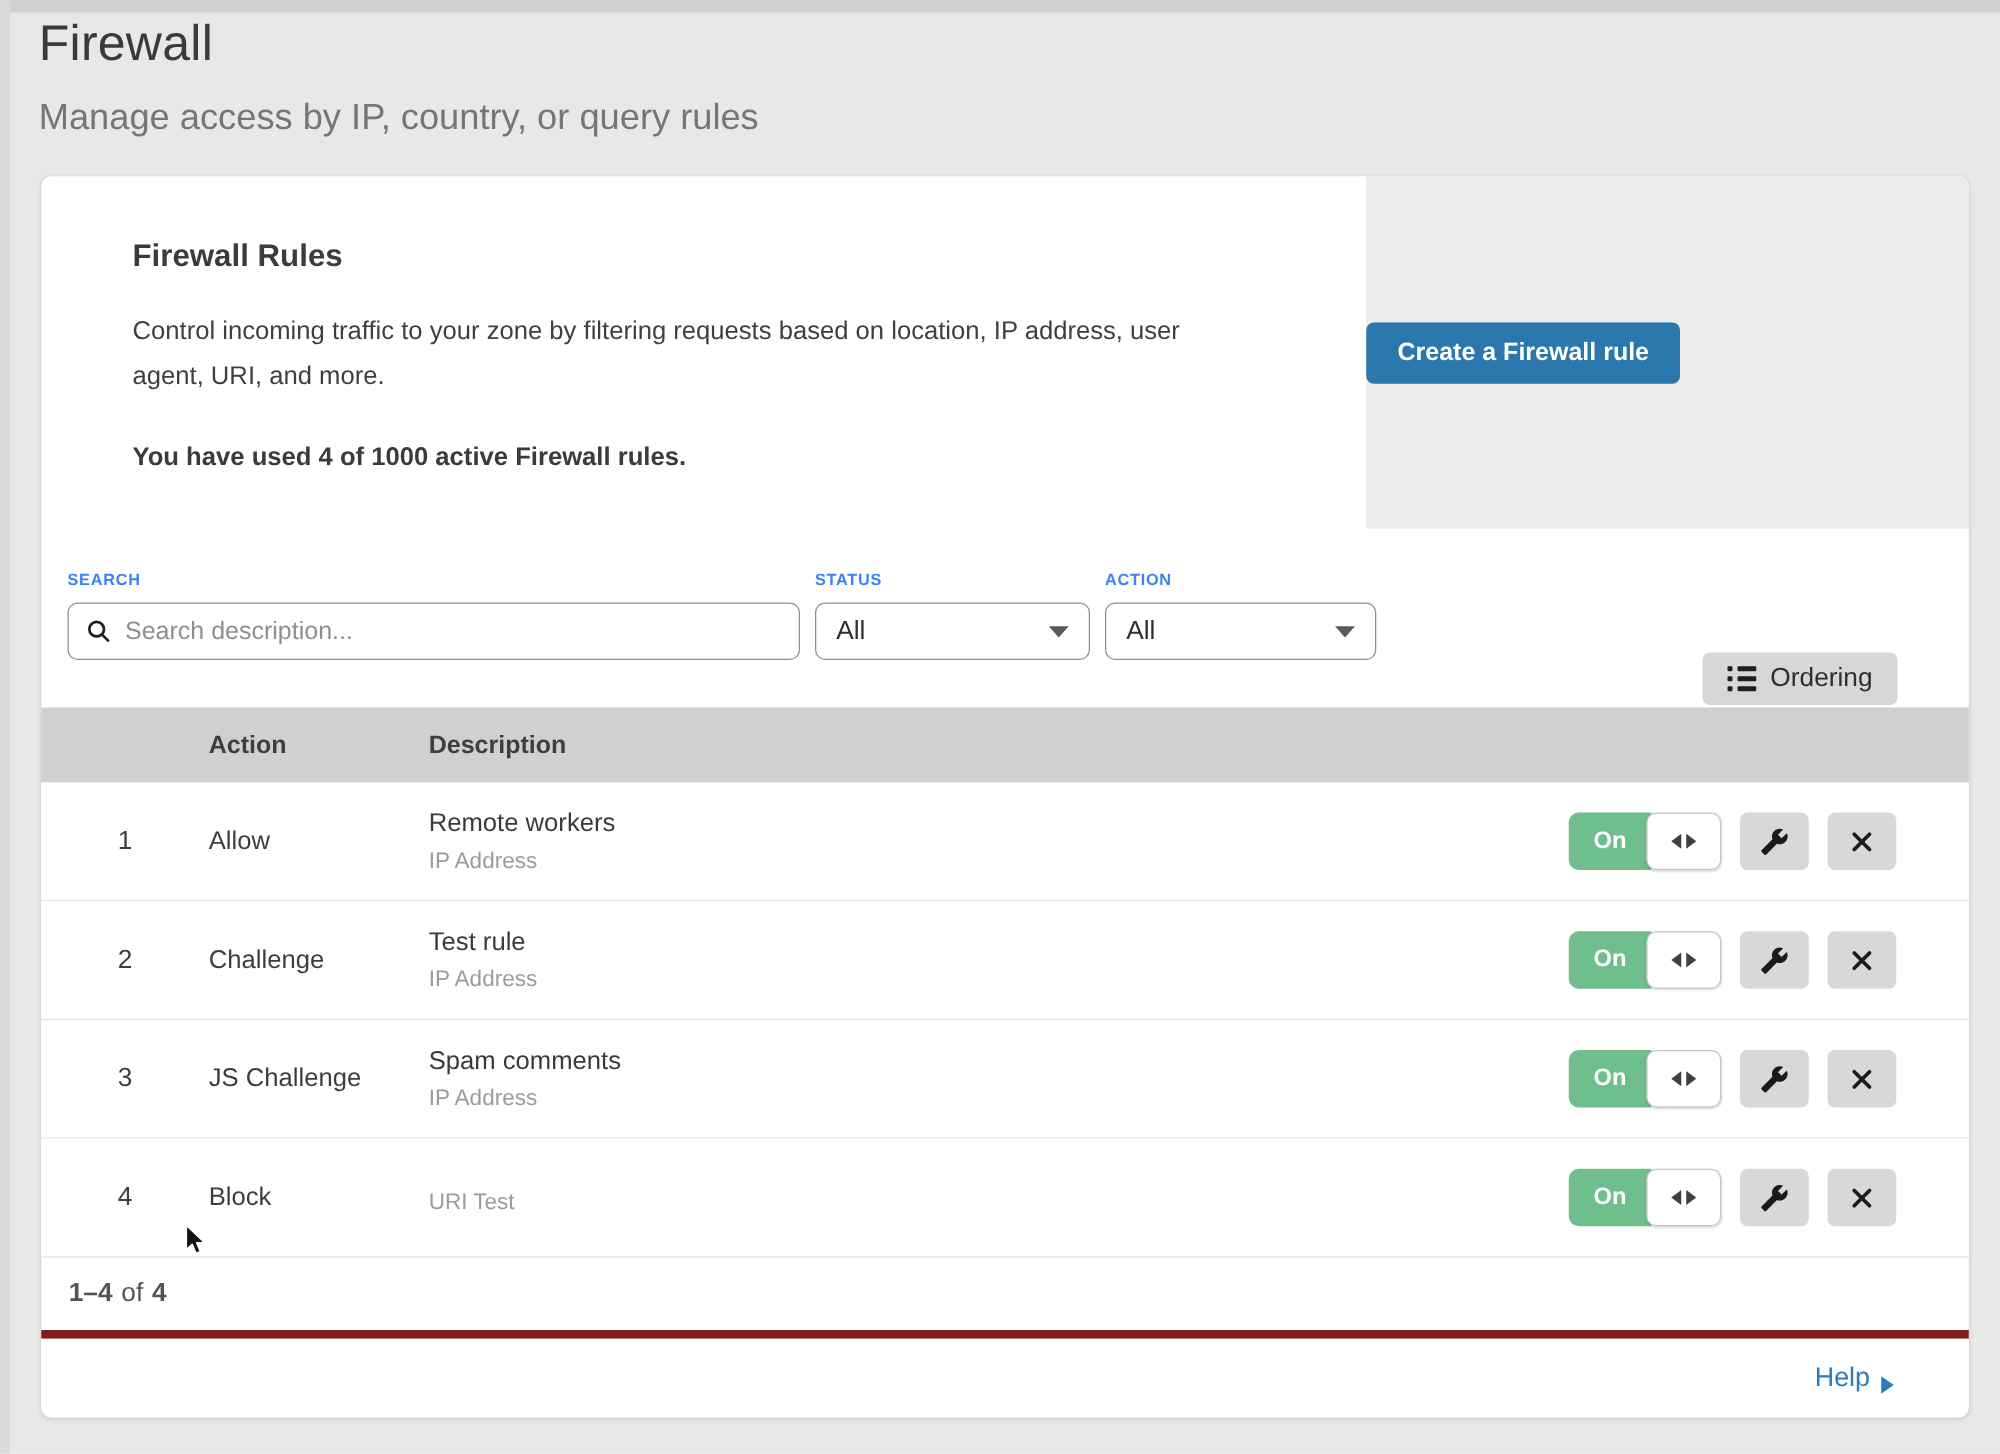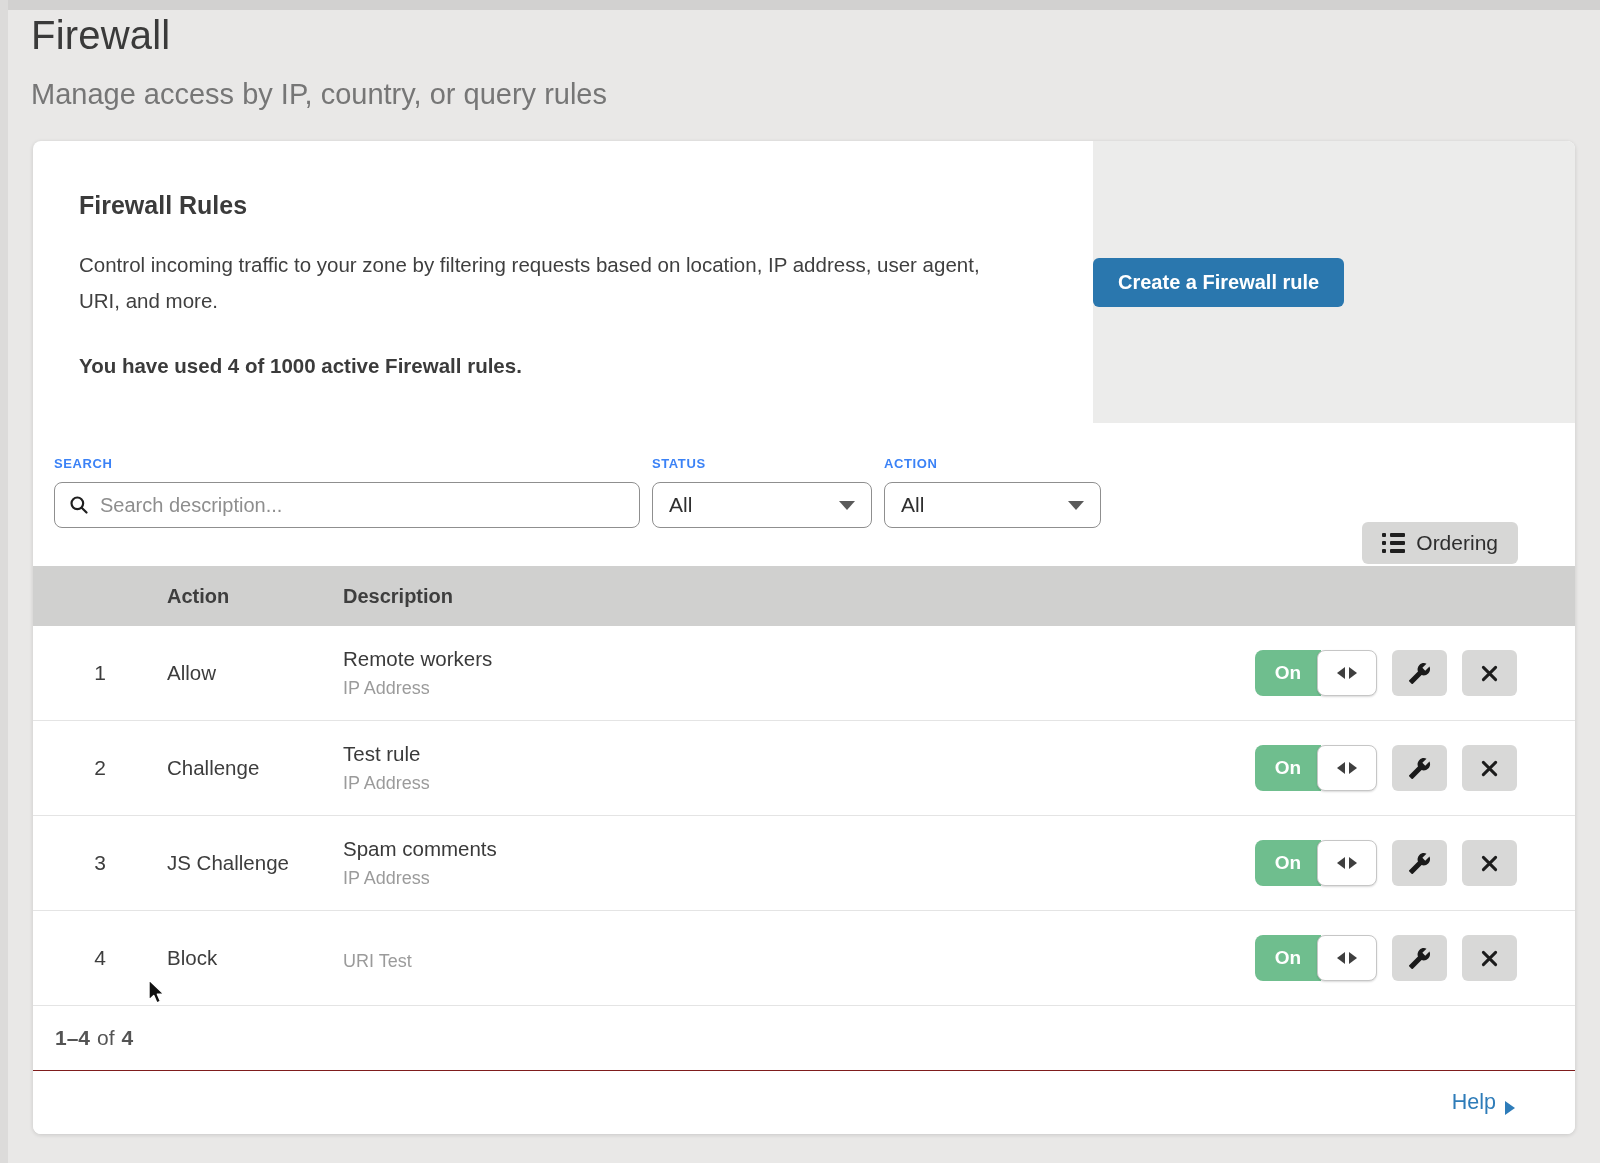--- a/index.html
+++ b/index.html
@@ -24,21 +24,21 @@
     width: 1542px;
     margin-left: 2px;
     margin-top: 30px;
     background: #ffffff;
     border-radius: 8px;
     box-shadow: 0 1px 4px rgba(0,0,0,0.14);
   }
 
   
   .card-top { display: flex; height: 282px; }
-  .intro { flex: 1; padding: 50px 98px 0 46px; }
+  .intro { flex: 1; padding: 50px 98px 0 46px; margin-left: 27px; }
   .intro-heading { font-size: 25px; font-weight: 700; color: #3b3b3b; margin-bottom: 27px; }
   .intro-desc { font-size: 20.5px; line-height: 36px; color: #3f3f3f; max-width: 960px; margin-bottom: 35px; }
   .intro-usage { font-size: 20.5px; font-weight: 700; color: #3b3b3b; }
   .create-panel {
     width: 482px; background: #ececeb;
     border-top-right-radius: 8px;
     display: flex; align-items: center; justify-content: flex-start;
   }
   .create-btn {
     background: #2a77ae; color: #ffffff; border: none; cursor: pointer;
@@ -115,21 +115,21 @@
   .tri-right { width: 0; height: 0; border-top: 6px solid transparent; border-bottom: 6px solid transparent; border-left: 8px solid #3f3f3f; }
 
   .icon-btn {
     width: 55px; height: 46px; background: #d8d8d7; border: none; cursor: pointer;
     border-radius: 6px; display: flex; align-items: center; justify-content: center;
   }
 
   
   .pagination-row {
     display: flex; align-items: center; height: 65px; padding-left: 22px;
-    border-bottom: 1px solid #7f1d1d; font-size: 21px; color: #545454;
+    border-bottom: 7px solid #7f1d1d; font-size: 21px; color: #545454;
   }
   .pagination-row .b { font-weight: 700; }
   .pagination-row .sep { margin: 0 7px; font-weight: 400; }
   .help-row {
     height: 63px; display: flex; align-items: center; justify-content: flex-end;
     padding-right: 60px; border-radius: 0 0 8px 8px; background: #fff;
   }
   .help-link {
     display: flex; align-items: flex-end; gap: 9px; cursor: pointer;
     color: #2e7cb9; font-size: 21.5px; font-weight: 500; text-decoration: none;

